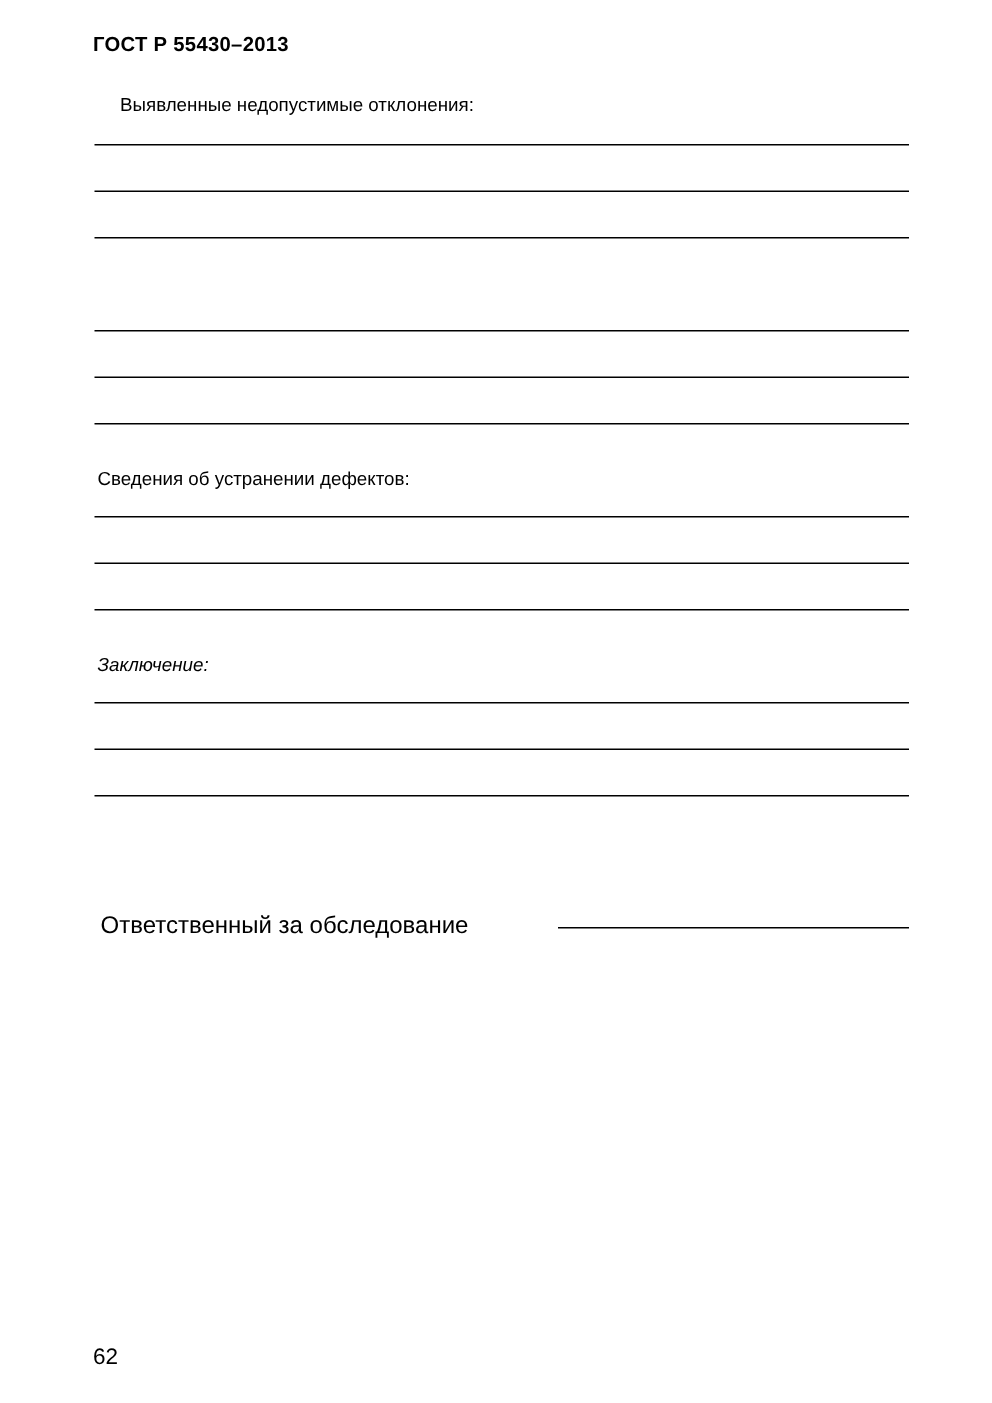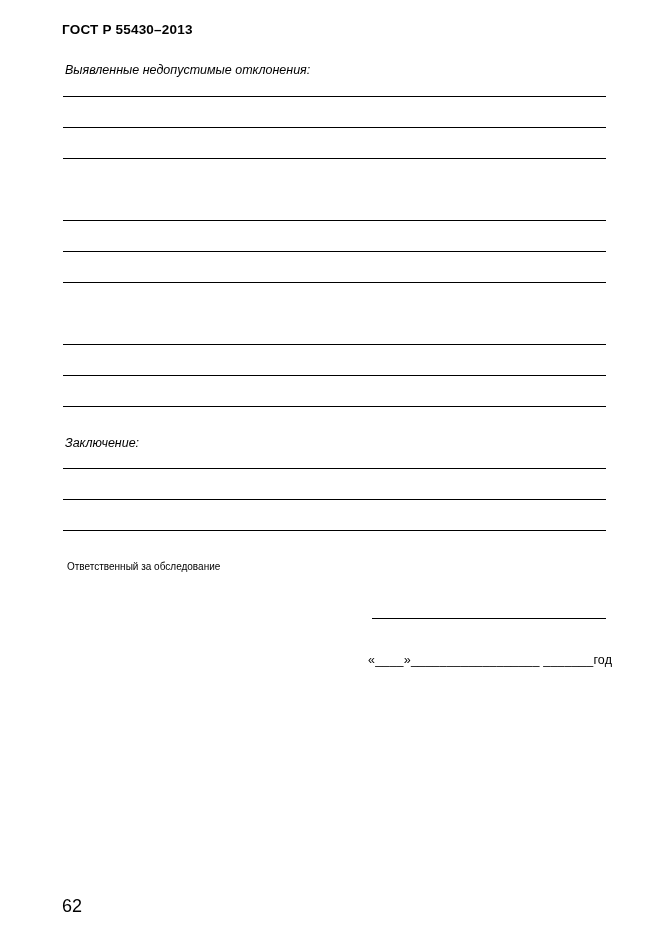--- a/index.html
+++ b/index.html
@@ -32,61 +32,62 @@
     font-size: 12.5px;
     white-space: nowrap;
   }
   .rule {
     position: absolute;
     height: 0;
     border-top: 1.6px solid #000;
   }
   .resp-line {
     position: absolute;
-    font-size: 10px;
+    font-size: 16px;
     white-space: nowrap;
+    margin-top: 48px;
   }
   .date-line {
     position: absolute;
     font-size: 12.5px;
     white-space: nowrap;
     letter-spacing: 0.2px;
   }
   .page-number {
     position: absolute;
     left: 62px;
     top: 896px;
-    font-size: 18px;
+    font-size: 15px;
   }
 </style>
 </head>
 <body>
 
 <div class="page">
 
   <div class="std-header">ГОСТ Р 55430–2013</div>
 
-  <div class="field-label" style="left:65px; top:63px;font-style:italic;">Выявленные недопустимые отклонения:</div>
+  <div class="field-label" style="left:80px; top:63px;">Выявленные недопустимые отклонения:</div>
   <div class="rule" style="left:63px; top:96px; width:543px;"></div>
   <div class="rule" style="left:63px; top:127px; width:543px;"></div>
   <div class="rule" style="left:63px; top:158px; width:543px;"></div>
 
   <div class="rule" style="left:63px; top:220px; width:543px;"></div>
   <div class="rule" style="left:63px; top:251px; width:543px;"></div>
   <div class="rule" style="left:63px; top:282px; width:543px;"></div>
 
+  <div class="field-label" style="left:65px; top:312px;">Сведения об устранении дефектов:</div>
   <div class="rule" style="left:63px; top:344px; width:543px;"></div>
   <div class="rule" style="left:63px; top:375px; width:543px;"></div>
   <div class="rule" style="left:63px; top:406px; width:543px;"></div>
 
   <div class="field-label" style="left:65px; top:436px;font-style:italic;">Заключение:</div>
   <div class="rule" style="left:63px; top:468px; width:543px;"></div>
   <div class="rule" style="left:63px; top:499px; width:543px;"></div>
   <div class="rule" style="left:63px; top:530px; width:543px;"></div>
 
   <div class="resp-line" style="left:67px; top:561px;">Ответственный за обследование</div>
   <div class="rule" style="left:372px; top:618px; width:234px;"></div>
 
-  <div class="date-line" style="left:368px; top:653px;">«____»__________________  _______год</div>
 
   <div class="page-number">62</div>
 
 </div>
 
 </body></html>

